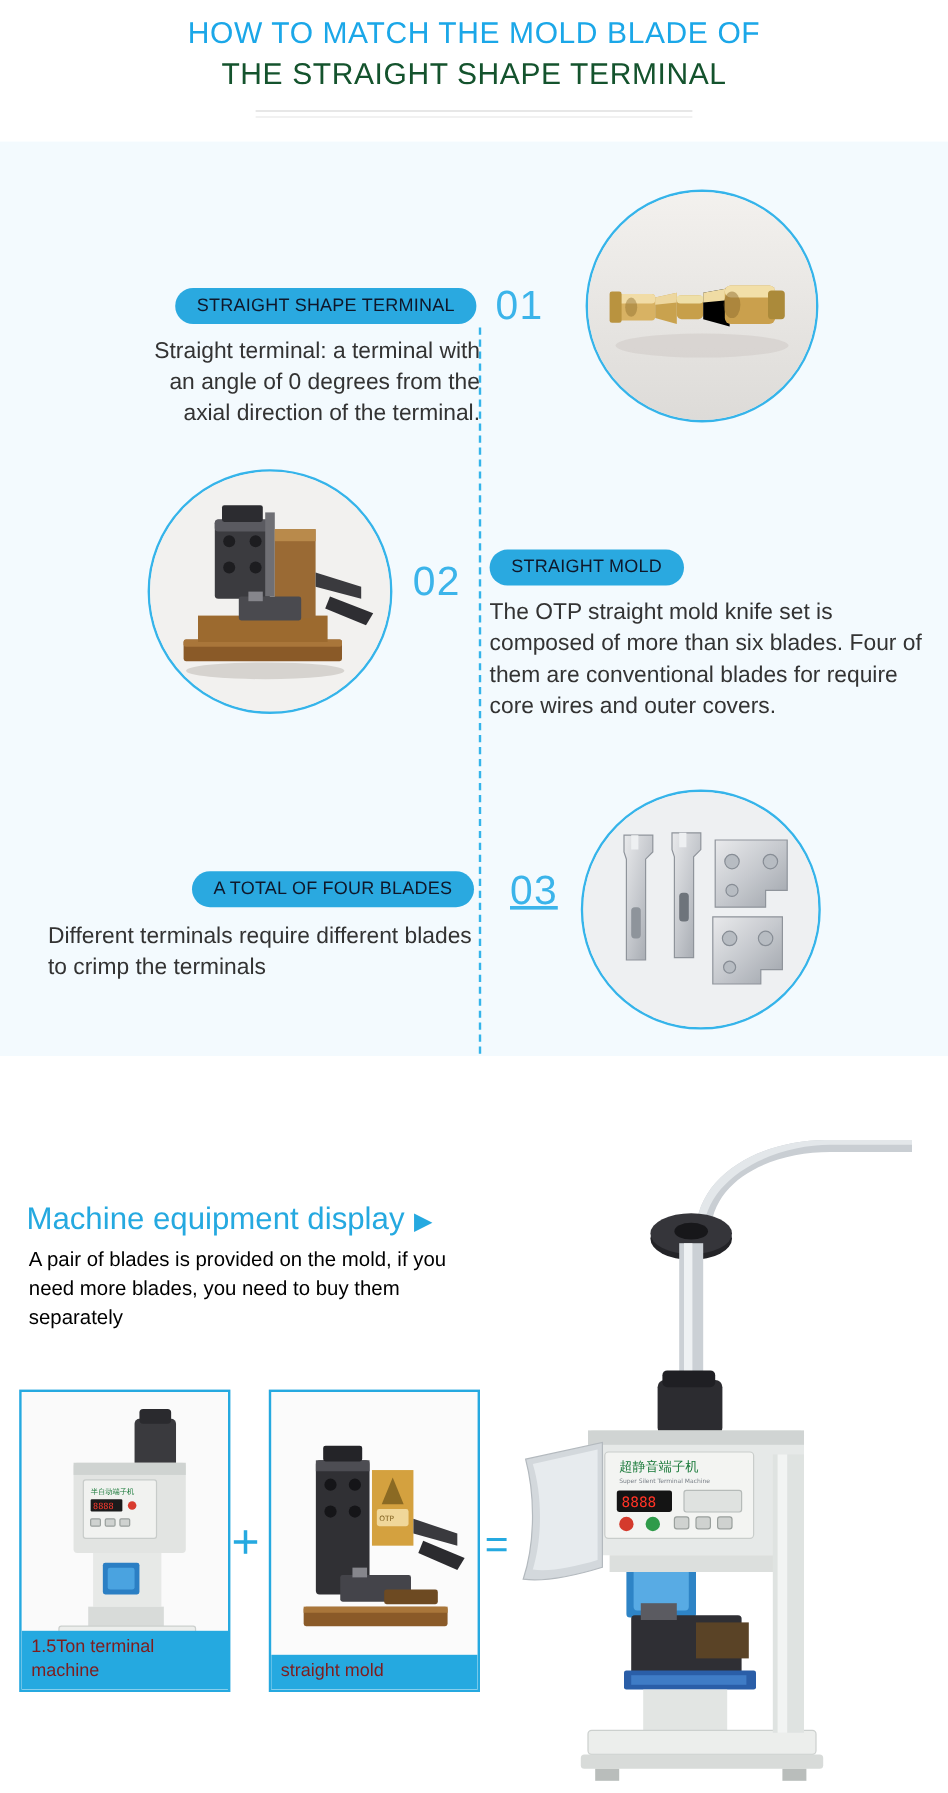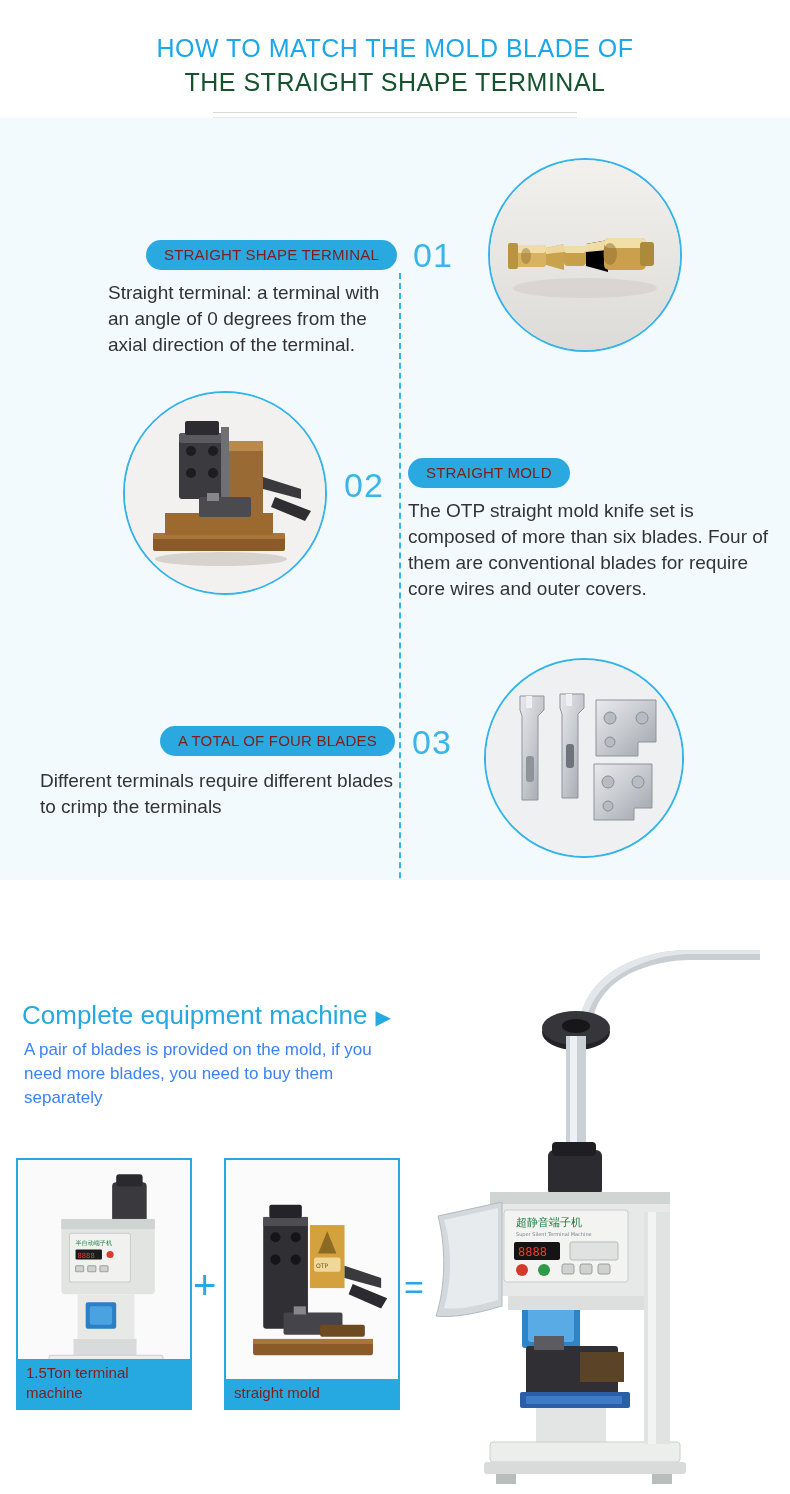--- a/index.html
+++ b/index.html
@@ -12,21 +12,21 @@
     width: 790px;
     height: 1494px;
     position: relative;
     overflow: hidden;
     color: #333;
   }
 
   
   .header {
     width: 790px;
-    padding-top: 32px;
+    padding-top: 12px;
     text-align: center;
     position: relative;
   }
   .header-line1 {
     font-size: 25px;
     color: #1ba7e8;
     letter-spacing: 0.5px;
     line-height: 32px;
     font-weight: normal;
   }
@@ -76,21 +76,21 @@
     top: 880px;
     width: 775px;
     height: 0;
     border-top: 2px dashed #35b4ea;
   }
 
   
   .pill {
     display: inline-block;
     background: #2aa9e0;
-    color: #7f1d1d;
+    color: #0f172a;
     border-radius: 16px;
     font-size: 15px;
     padding: 6px 18px 7px 18px;
     letter-spacing: 0.2px;
     white-space: nowrap;
   }
 
   .step-num {
     font-size: 34px;
     color: #3bb4ea;
@@ -114,21 +114,21 @@
   }
 
   
   .blk01-text {
     position: absolute;
     left: 108px;
     top: 122px;
     width: 292px;
   }
   .blk01-pill { margin-left: 38px; }
-  .blk01-para { margin-top: 10px; }
+  .blk01-para { margin-top: 10px; text-align: right; }
   .blk01-num {
     position: absolute;
     left: 413px;
     top: 118px;
   }
   .circle01 {
     position: absolute;
     left: 488px;
     top: 40px;
     width: 190px;
@@ -160,22 +160,23 @@
   .blk03-text {
     position: absolute;
     left: 40px;
     top: 608px;
     width: 360px;
   }
   .blk03-pill { margin-left: 120px; }
   .blk03-para { margin-top: 12px; }
   .blk03-num {
     position: absolute;
-    left: 412px;
+    left: 425px;
     top: 605px;
+    text-decoration: underline;
   }
   .circle03 {
     position: absolute;
     left: 484px;
     top: 540px;
     width: 196px;
     height: 196px;
   }
 
   
@@ -199,21 +200,21 @@
     font-size: 20px;
     margin-left: 8px;
   }
   .ced-sub {
     position: absolute;
     left: 24px;
     top: 158px;
     width: 370px;
     font-size: 17px;
     line-height: 24px;
-    color: #3b82f6;
+    color: #000000;
   }
 
   .prod-box {
     position: absolute;
     border: 2px solid #25a9e0;
     background: #fbfbfb;
     overflow: hidden;
   }
   .prod-box .caption {
     position: absolute;
@@ -402,21 +403,21 @@
       </g>
     </svg>
   </div>
 </div>
 
 <div class="horiz-dash"></div>
 
 <div class="bottom-section">
 
   <div class="ced-title">
-    <span>Complete equipment machine</span><span class="ced-arrow">▶</span>
+    <span>Machine equipment display</span><span class="ced-arrow">▶</span>
   </div>
   <div class="ced-sub">A pair of blades is provided on the mold, if you need more blades, you need to buy them separately</div>
 
   <div class="prod-box box1">
     <svg class="fill" viewBox="0 0 168 244">
       <rect x="0" y="0" width="168" height="244" fill="#fafafa"></rect>
 
       <rect x="92" y="22" width="34" height="40" rx="4" fill="#3a3a3e"></rect>
       <rect x="96" y="14" width="26" height="12" rx="3" fill="#2a2a2e"></rect>
 

